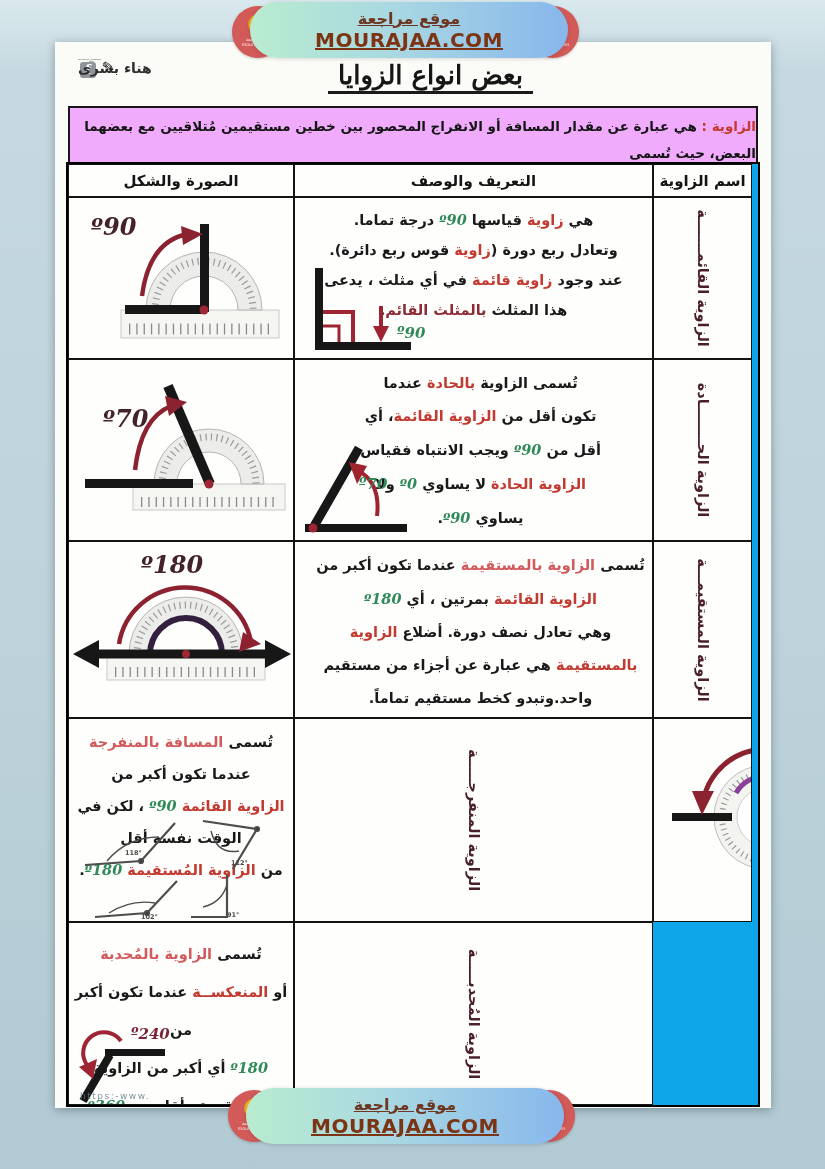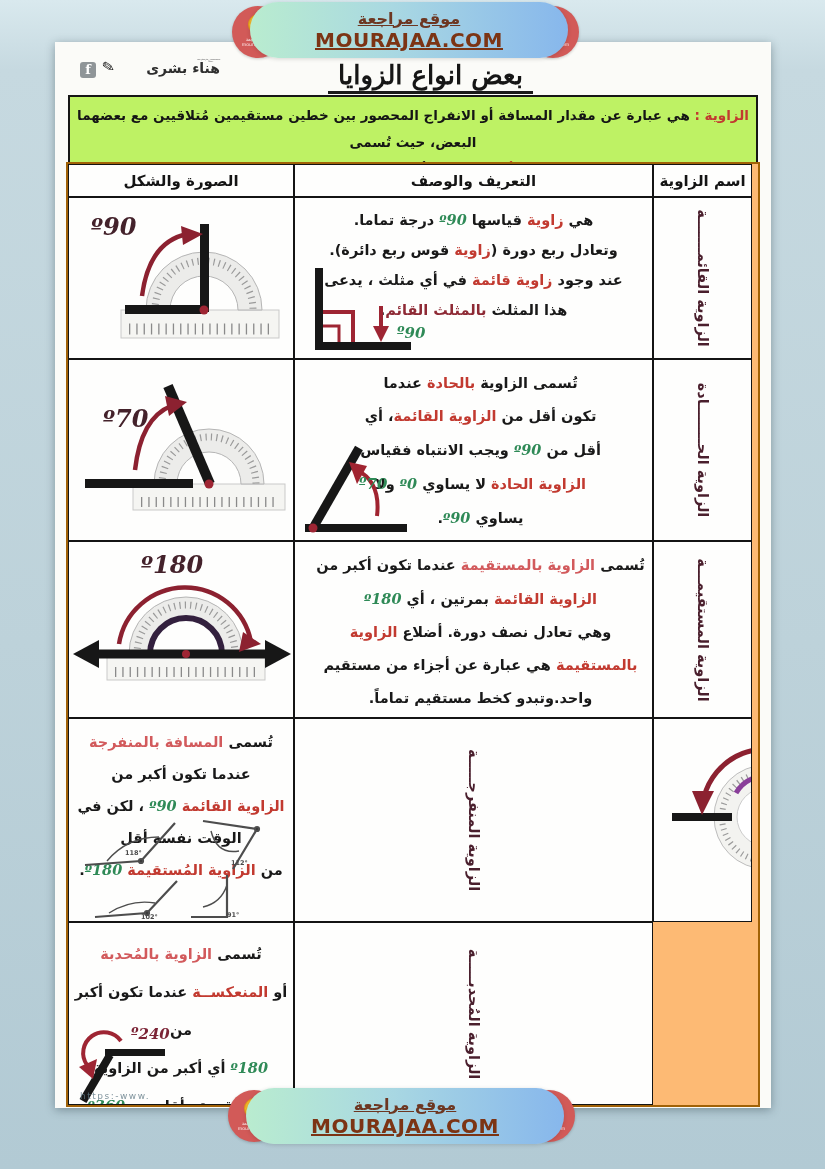--- a/index.html
+++ b/index.html
@@ -19,33 +19,33 @@
   .pill .en{font-size:20px;font-weight:bold;color:#7c3414;text-decoration:underline;letter-spacing:.5px;line-height:23px;
             font-family:"DejaVu Sans","Liberation Sans",sans-serif;}
   .badge{position:absolute;width:52px;height:52px;border-radius:50%;background:#d25a58;z-index:5;
          display:flex;flex-direction:column;align-items:center;box-shadow:0 1px 3px rgba(0,0,0,.2);}
   .badge .yc{width:19px;height:19px;border-radius:50%;background:#f3b52b;margin-top:8px;border:1px solid #e09c12;}
   .badge .bt{font-size:4.5px;color:#ffefef;margin-top:2px;text-align:center;line-height:5px;}
   
   .title{position:absolute;top:60px;left:0;right:0;text-align:center;z-index:2;padding-left:36px;}
   .title span{display:inline-block;font-family:"DejaVu Serif","Liberation Serif",serif;
               font-size:26px;font-weight:bold;color:#161616;border-bottom:3px solid #1a1a1a;padding:0 10px 1px;}
-  .sig{position:absolute;left:78px;top:54px;width:130px;direction:rtl;text-align:right;color:#3a3a3a;z-index:2;margin-left:12px;}
+  .sig{position:absolute;left:78px;top:54px;width:130px;direction:rtl;text-align:left;color:#3a3a3a;z-index:2;}
   .sig .scr{font-size:8px;color:#777;letter-spacing:1px;font-style:italic;line-height:8px;}
   .sig .nm{font-size:14px;font-weight:bold;color:#2e2e2e;line-height:13px;}
   .fbic{position:absolute;left:80px;top:62px;width:16px;height:16px;background:#8f9598;color:#fff;
         font-weight:bold;font-size:13px;text-align:center;line-height:16px;border-radius:3px;
         font-family:"DejaVu Serif",serif;}
   .penic{position:absolute;left:102px;top:58px;font-size:15px;color:#222;transform:rotate(-10deg);}
   
-  .defbox{position:absolute;left:68px;top:95px;width:686px;height:64px;border:2px solid #161616;background:#bef264;
-          direction:rtl;text-align:center;font-size:13.5px;font-weight:bold;color:#151515;line-height:27px;
+  .defbox{position:absolute;left:68px;top:106px;width:686px;height:64px;border:2px solid #161616;background:#f0abfc;
+          direction:rtl;font-size:13.5px;font-weight:bold;color:#151515;line-height:27px;
           padding-top:5px;z-index:2;}
   
-  .tbl{position:absolute;left:66px;top:162px;width:690px;border:2px solid #a16207;background:#fdba74;z-index:2;
+  .tbl{position:absolute;left:66px;top:162px;width:690px;border:2px solid #000000;background:#0ea5e9;z-index:2;
        display:grid;grid-template-columns:226px 359px 99px;grid-template-rows:33px 162px 182px 177px 204px 183px;}
   .cell{border:1px solid #141414;position:relative;overflow:hidden;background:#fefefd;}
   .hcell{display:flex;align-items:center;justify-content:center;font-size:15px;font-weight:bold;color:#141414;direction:rtl;}
   .dcell{direction:rtl;text-align:center;font-size:14.5px;font-weight:bold;color:#191919;padding-top:7px;}
   .ncell{}
   .vtext{position:absolute;top:50%;left:50%;transform:translate(-50%,-50%) rotate(90deg);
          white-space:nowrap;font-weight:bold;font-size:14.5px;color:#4a1f2d;}
   .red{color:#c23a30;}
   .pink{color:#d25a5c;}
   .darkred{color:#8e2a35;}

